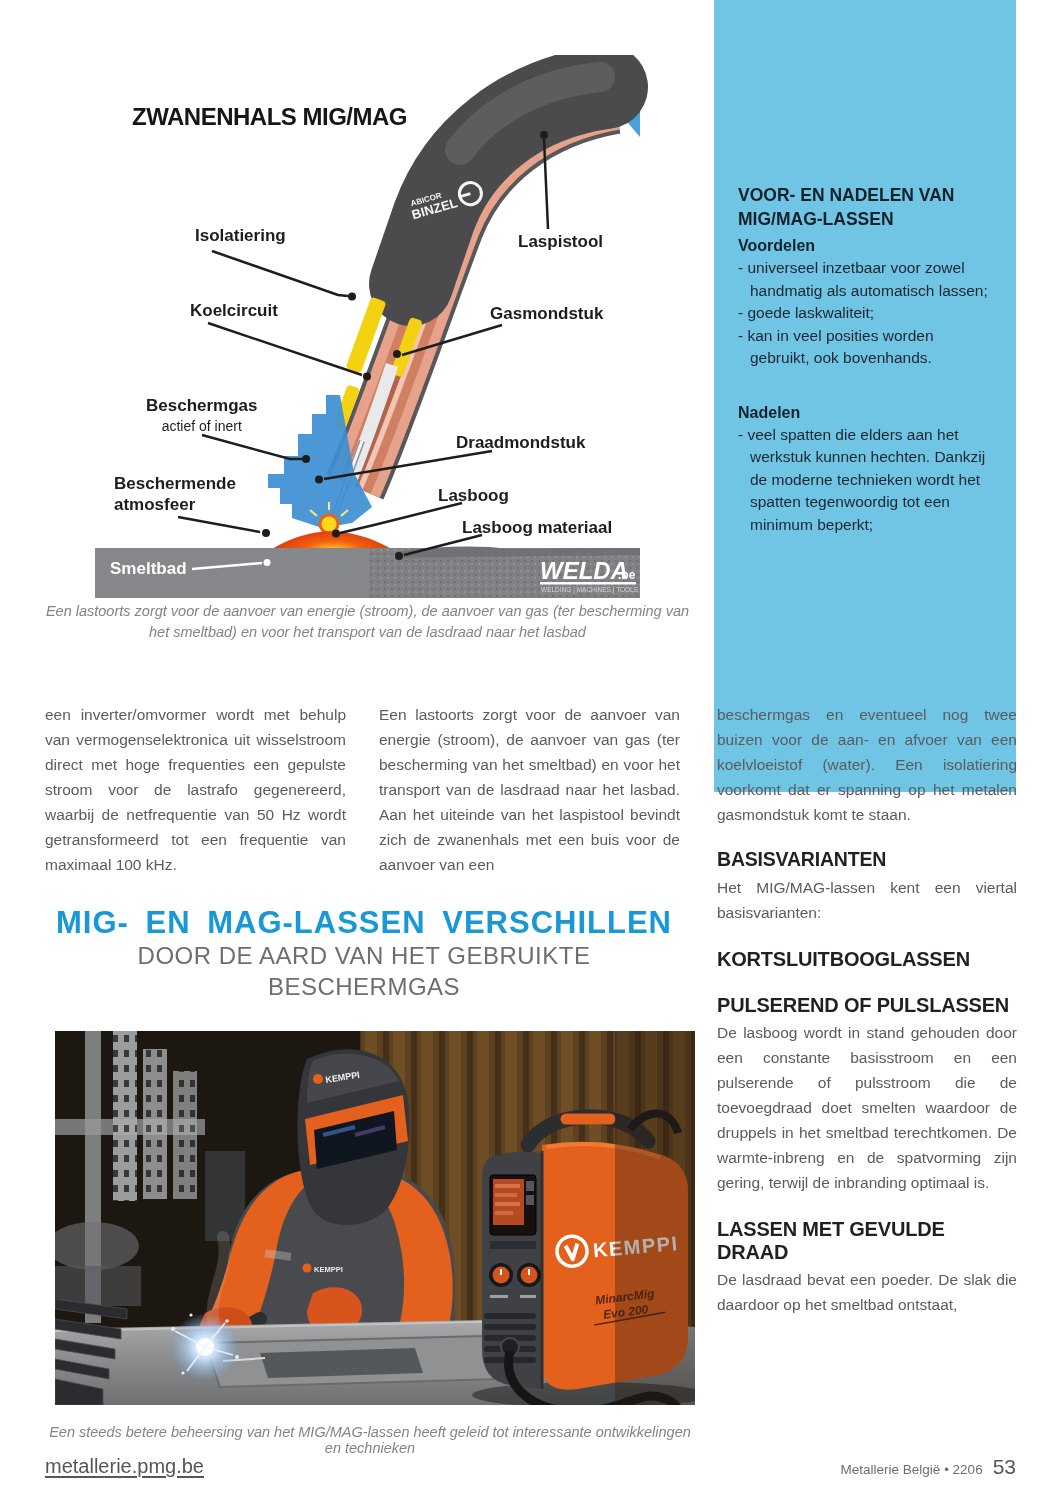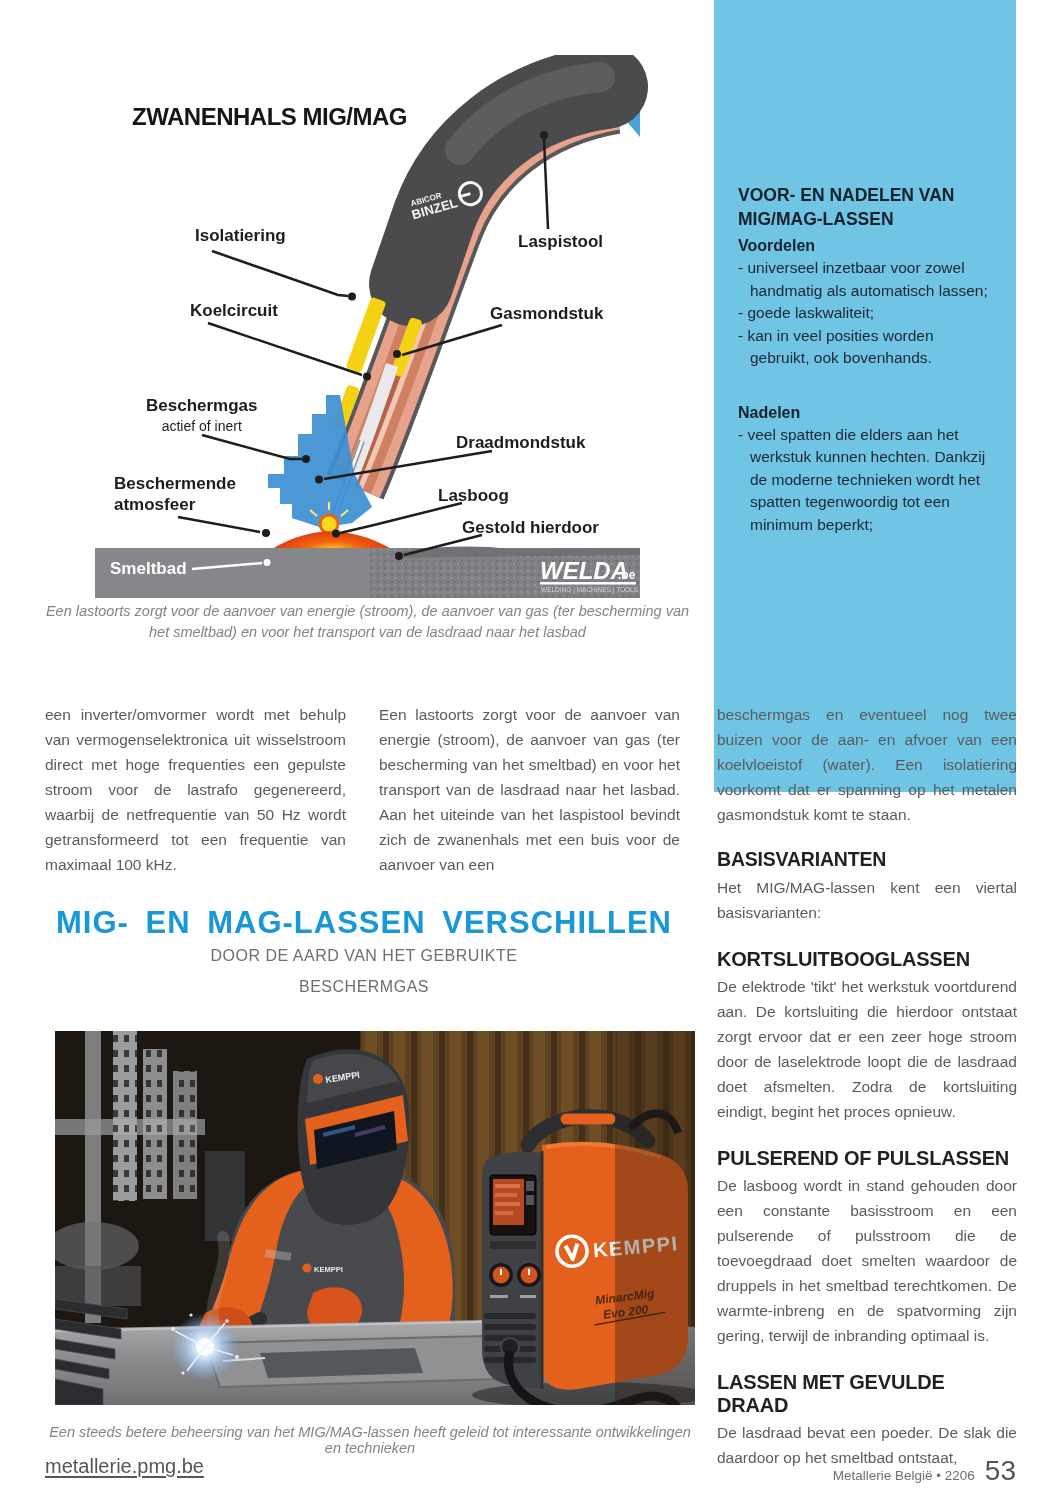--- a/index.html
+++ b/index.html
@@ -28,31 +28,31 @@
   #col1{left:45px;} #col2{left:379px;}
   .col3{position:absolute;left:717px;top:702px;width:300px;color:var(--body-text);}
   .col3 p{margin:0;font-size:15.5px;line-height:25px;text-align:justify;}
   .col3 h3{margin:23px 0 3px 0;font-size:20px;letter-spacing:-0.2px;color:var(--heading-text);
            font-weight:700;}
   .col3 h3.big{font-size:19.5px;margin-top:21px;margin-bottom:4px;}
   
   .headline{position:absolute;left:40px;top:906px;width:648px;text-align:center;}
   .hl1{color:var(--headline-blue);font-size:31px;font-weight:800;letter-spacing:1px;
        word-spacing:7px;line-height:34px;}
-  .hl2{color:#6d6e71;font-size:16px;font-weight:400;letter-spacing:0.5px;line-height:31px;}
+  .hl2{color:#6d6e71;font-size:24px;font-weight:400;letter-spacing:0.5px;line-height:31px;}
   
   .photo{position:absolute;left:55px;top:1031px;width:640px;height:374px;}
   .photo-caption{position:absolute;left:40px;top:1424px;width:660px;text-align:center;
                  font-style:italic;font-size:14.5px;color:var(--caption-text);}
   
   .footer-link{position:absolute;left:45px;top:1455px;font-size:20px;color:#55565a;
                text-decoration:underline;text-underline-offset:3px;cursor:pointer;}
   .footer-right{position:absolute;right:42px;top:1455px;display:flex;align-items:baseline;gap:10px;}
   .footer-pub{font-size:13.5px;color:#6d6e71;}
-  .footer-page{font-size:28px;color:#55565a;}
+  .footer-page{font-size:21px;color:#55565a;}
 </style>
 </head>
 <body>
 
 <div class="page">
 
   <div class="diagram">
     <svg width="655" height="545" viewBox="0 0 655 545">
       <defs>
         <radialGradient id="meltGrad" cx="50%" cy="45%" r="65%">
@@ -156,21 +156,21 @@
     </div>
     <div class="dlabel" style="left:74px;top:418px;">
       <span>Beschermende</span><br>
       <span>atmosfeer</span>
     </div>
     <div class="dlabel dlabel-white" style="left:70px;top:503px;">Smeltbad</div>
     <div class="dlabel" style="left:478px;top:176px;">Laspistool</div>
     <div class="dlabel" style="left:450px;top:248px;">Gasmondstuk</div>
     <div class="dlabel" style="left:416px;top:377px;">Draadmondstuk</div>
     <div class="dlabel" style="left:398px;top:430px;">Lasboog</div>
-    <div class="dlabel" style="left:422px;top:462px;">Gestold hierdoor</div>
+    <div class="dlabel" style="left:422px;top:462px;">Lasboog materiaal</div>
   </div>
 
   <div class="diagram-caption">Een lastoorts zorgt voor de aanvoer van energie (stroom), de aanvoer van gas (ter bescherming van het smeltbad) en voor het transport van de lasdraad naar het lasbad</div>
 
   <div class="infobox">
     <div class="ib-title">
       <div>VOOR- EN NADELEN VAN</div>
       <div>MIG/MAG-LASSEN</div>
     </div>
     <div class="ib-sub">Voordelen</div>
@@ -183,21 +183,20 @@
   </div>
 
   <div class="col" id="col1">een inverter/omvormer wordt met behulp van vermogenselektronica uit wisselstroom direct met hoge frequenties een gepulste stroom voor de lastrafo gegenereerd, waarbij de netfrequentie van 50 Hz wordt getransformeerd tot een frequentie van maximaal 100 kHz.</div>
   <div class="col" id="col2">Een lastoorts zorgt voor de aanvoer van energie (stroom), de aanvoer van gas (ter bescherming van het smeltbad) en voor het transport van de lasdraad naar het lasbad. Aan het uiteinde van het laspistool bevindt zich de zwanenhals met een buis voor de aanvoer van een</div>
 
   <div class="col3">
     <p>beschermgas en eventueel nog twee buizen voor de aan- en afvoer van een koelvloeistof (water). Een isolatiering voorkomt dat er spanning op het metalen gasmondstuk komt te staan.</p>
     <h3 class="big">BASISVARIANTEN</h3>
     <p>Het MIG/MAG-lassen kent een viertal basisvarianten:</p>
     <h3>KORTSLUITBOOGLASSEN</h3>
-    <p>De elektrode 'tikt' het werkstuk voortdurend aan. De kortsluiting die hierdoor ontstaat zorgt ervoor dat er een zeer hoge stroom door de laselektrode loopt die de lasdraad doet afsmelten. Zodra de kortsluiting eindigt, begint het proces opnieuw.</p>
     <h3>PULSEREND OF PULSLASSEN</h3>
     <p>De lasboog wordt in stand gehouden door een constante basisstroom en een pulserende of pulsstroom die de toevoegdraad doet smelten waardoor de druppels in het smeltbad terechtkomen. De warmte-inbreng en de spatvorming zijn gering, terwijl de inbranding optimaal is.</p>
     <h3>LASSEN MET GEVULDE DRAAD</h3>
     <p>De lasdraad bevat een poeder. De slak die daardoor op het smeltbad ontstaat,</p>
   </div>
 
   <div class="headline">
     <div class="hl1">MIG- EN MAG-LASSEN VERSCHILLEN</div>
     <div class="hl2">DOOR DE AARD VAN HET GEBRUIKTE</div>
     <div class="hl2">BESCHERMGAS</div>

